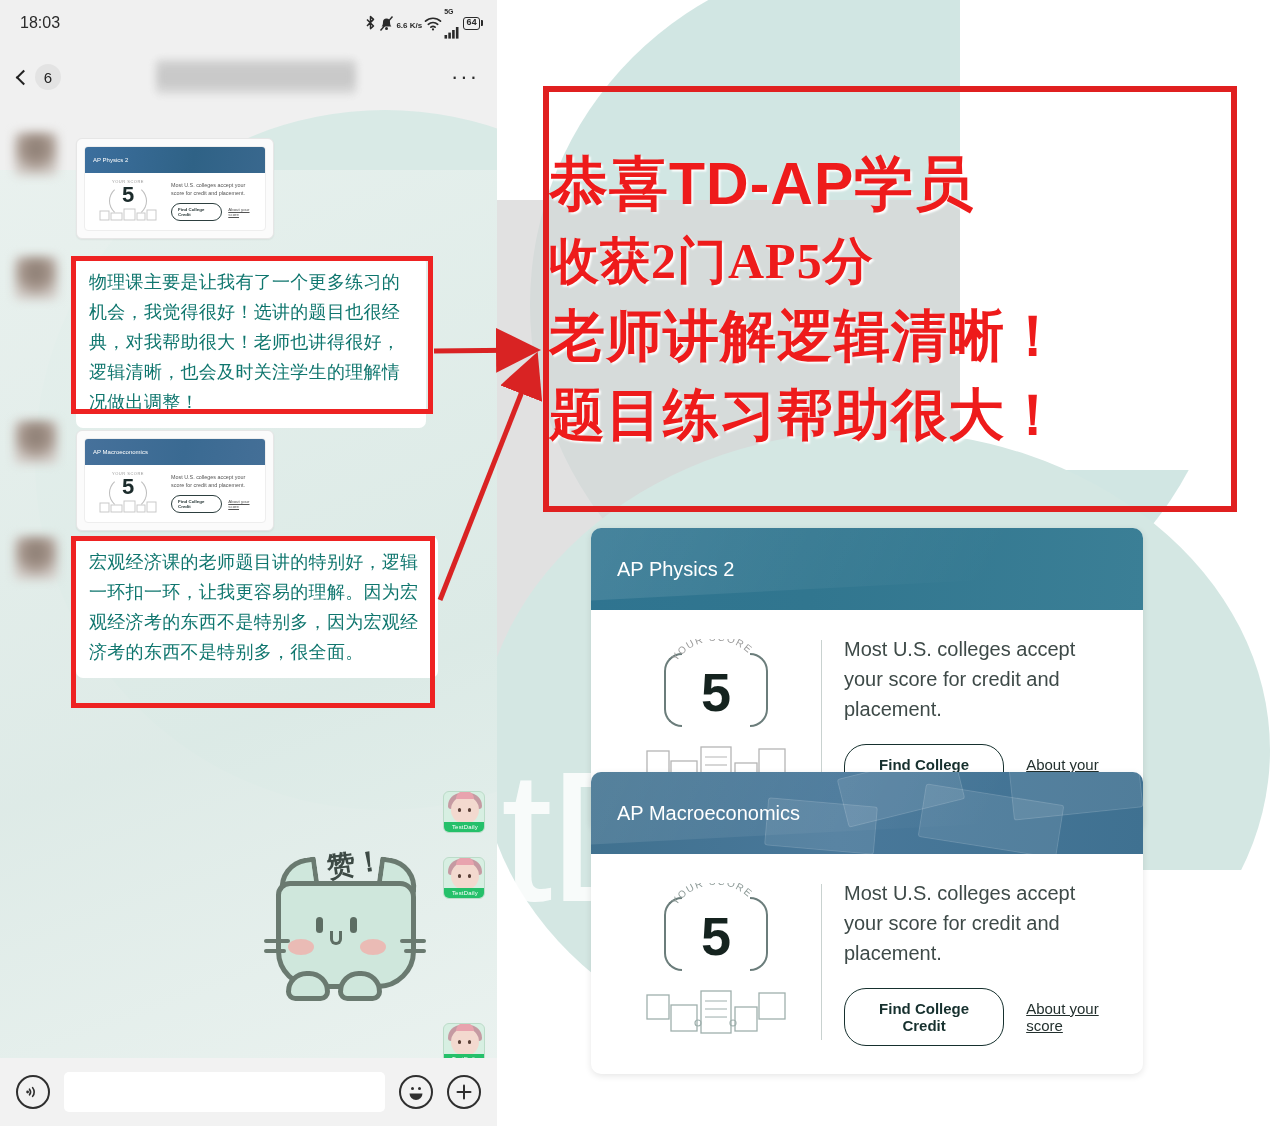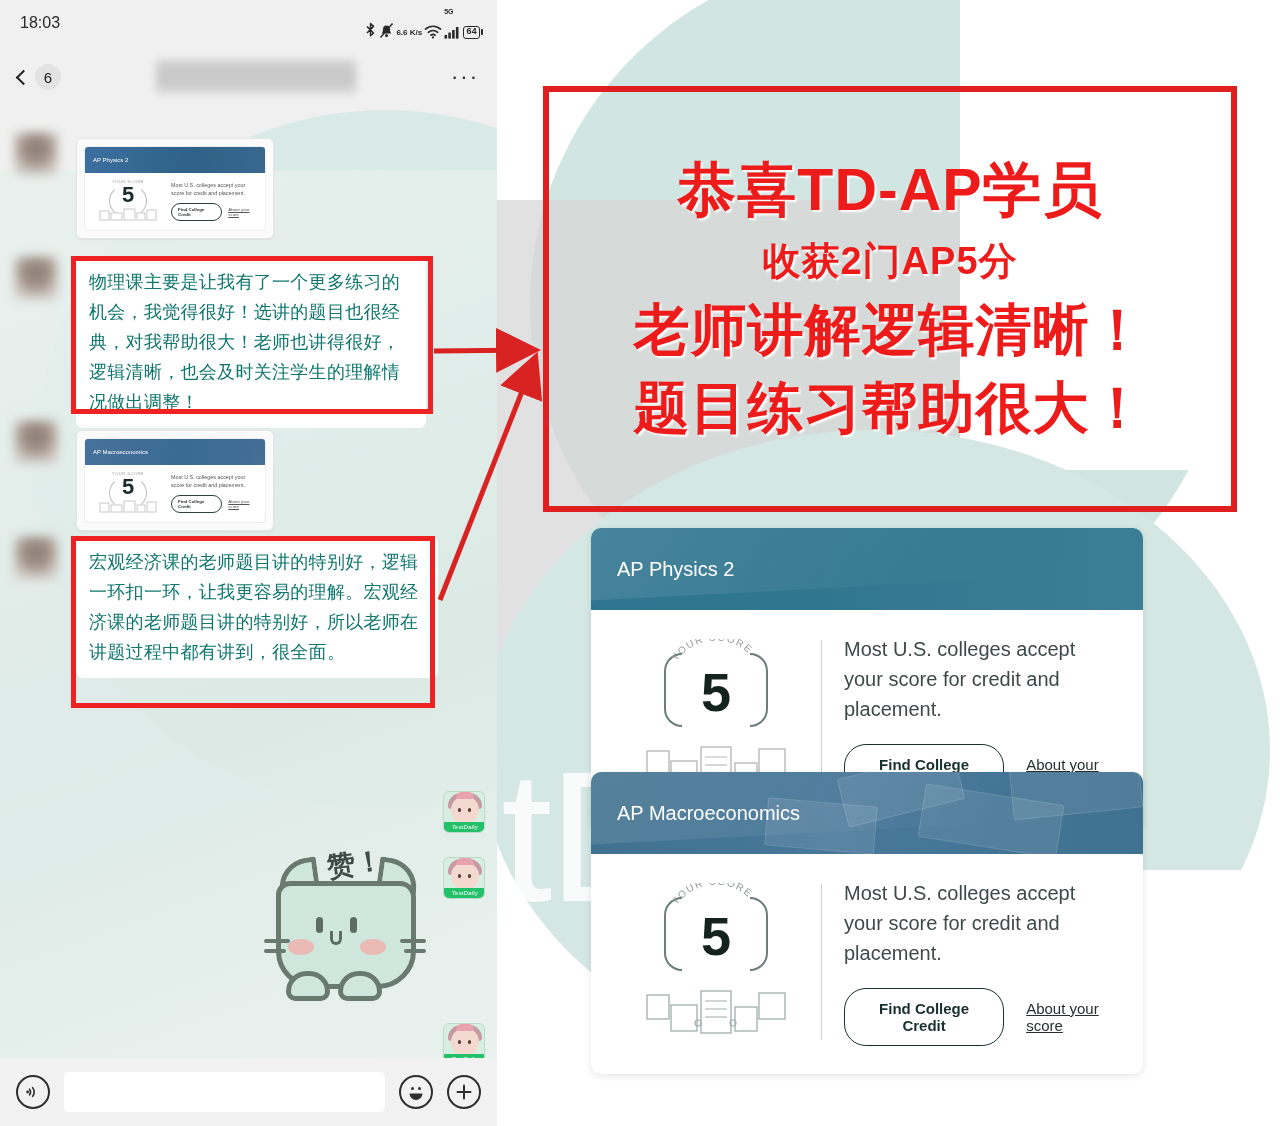--- a/index.html
+++ b/index.html
@@ -97,21 +97,21 @@
     display: flex; align-items: center;
     padding: 0 14px 0 20px;
     background: #f0f0f0;
     z-index: 5;
   }
   .status-time {
     font-size: 16px; color: #2a2a2a; font-weight: 500;
   }
   .status-icons {
     margin-left: auto;
-    display: flex; align-items: flex-end; gap: 2px;
+    display: flex; align-items: center; gap: 2px;
     color: #2a2a2a;
   }
   .status-icons svg { display: block; }
   .kbs {
     font-size: 8px; line-height: 8px; text-align: center;
     font-weight: 600; color: #2a2a2a;
   }
   .net-lbl { font-size: 7px; font-weight: 700; vertical-align: top; }
   .batt {
     border: 1.4px solid #2a2a2a; border-radius: 3px;
@@ -346,35 +346,35 @@
     border: 5px solid #ee2222;
     background: transparent;
     z-index: 20;
   }
   .headline {
     position: absolute;
     left: 543px; top: 86px;
     width: 694px; height: 426px;
     border: 6px solid #e02020;
     display: flex; flex-direction: column;
-    align-items: center; justify-content: center;
+    justify-content: center;
     gap: 20px;
     z-index: 20;
   }
   .headline div {
     color: #ee1b1b;
     font-size: 59px;
     font-weight: 700;
     line-height: 1.04;
     letter-spacing: 1px;
     text-shadow: 2px 2px 2px rgba(255,255,255,.95);
     white-space: nowrap;
     font-family: "Liberation Sans", "DejaVu Sans", sans-serif;
   }
-  .headline div.l2 { font-size: 38px; }
+  .headline div.l2 { font-size: 50px; font-family: Liberation Serif, serif; }
   .headline div.l3 { font-size: 56px; }
   .headline div.l4 { font-size: 56px; }
   .arrows { position: absolute; inset: 0; z-index: 19; pointer-events: none; }
 
   
   .bigcard {
     position: absolute;
     width: 552px;
     background: #ffffff;
     border-radius: 10px;
@@ -585,21 +585,21 @@
               <p>Most U.S. colleges accept your score for credit and placement.</p>
               <div class="thumb-actions">
                 <span class="thumb-btn">Find College Credit</span>
                 <span class="thumb-link">About your score</span>
               </div>
             </div>
           </div>
         </div>
       </div>
 
-      <div class="bubble-in" style="left:76px; top:428px; width:362px;">宏观经济课的老师题目讲的特别好，逻辑一环扣一环，让我更容易的理解。宏观经济课的老师题目讲的特别好，所以老师在讲题过程中都有讲到，很全面。</div>
+      <div class="bubble-in" style="left:76px; top:428px; width:362px;">宏观经济课的老师题目讲的特别好，逻辑一环扣一环，让我更容易的理解。因为宏观经济考的东西不是特别多，因为宏观经济考的东西不是特别多，很全面。</div>
 
 
       <div class="avatar-td" style="left:443px; top:683px;">
         <div class="hair"></div>
         <div class="face"></div>
         <div class="cap"></div>
         <div class="eye l"></div>
         <div class="eye r"></div>
         <div class="badge">TestDaily</div>
       </div>

